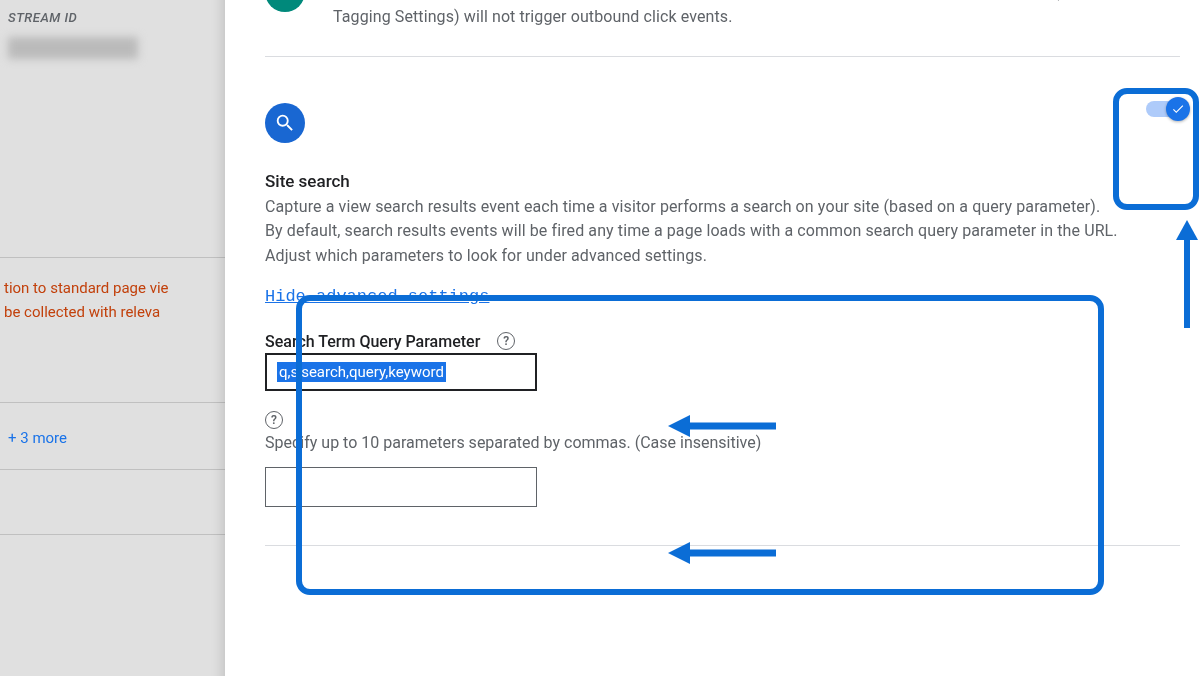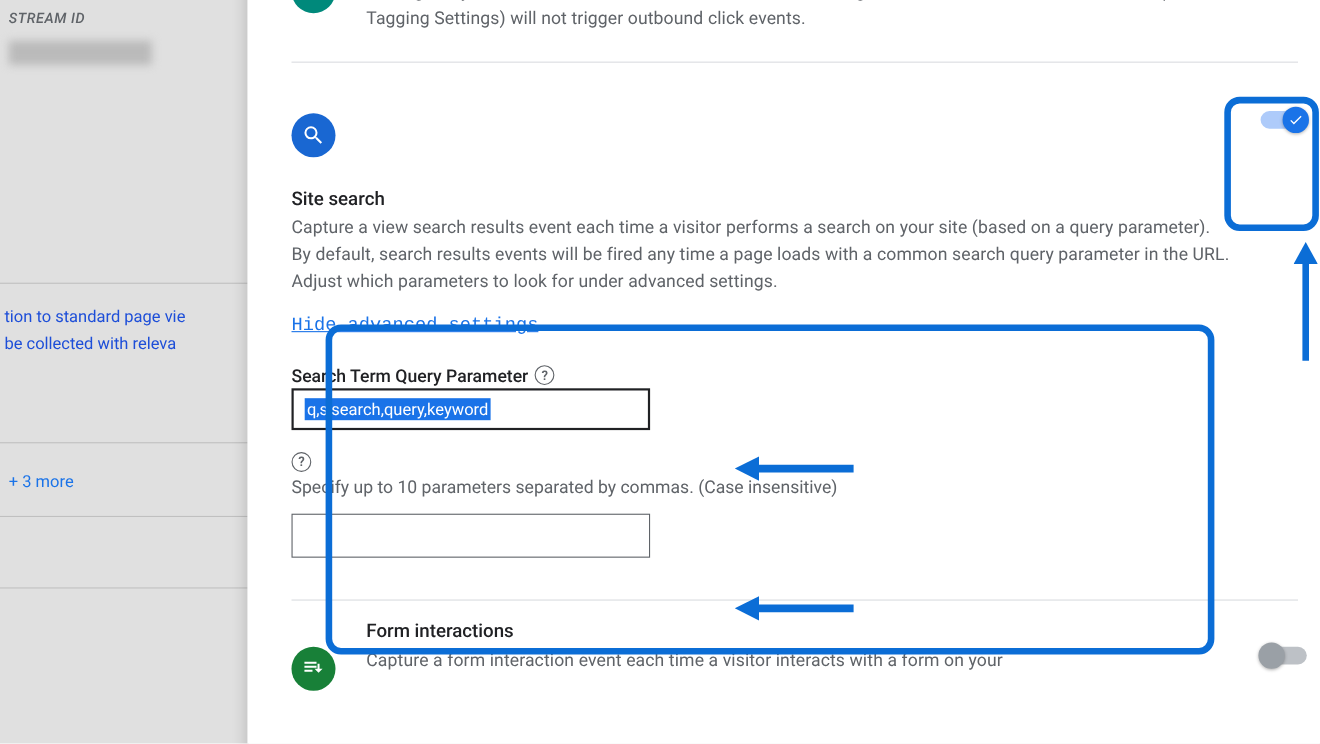--- a/index.html
+++ b/index.html
@@ -36,21 +36,21 @@
       margin-left: 8px;
       filter: blur(4px);
     }
     .bg-divider {
       border-top: 1px solid #c0c0c0;
       margin: 18px 0;
     }
     .bg-text {
       padding: 0 4px;
       line-height: 1.6;
-      color: #1d4ed8;
+      color: #c2410c;
       font-size: 15px;
     }
     .bg-more {
       color: #1a73e8;
       font-size: 15px;
       padding: 8px;
     }
     .panel {
       position: absolute;
       left: 225px;
@@ -136,42 +136,42 @@
     }
     .settings-block {
       padding: 16px 0 4px 0;
     }
     .field-label {
       font-size: 16px;
       font-weight: 500;
       color: #202124;
       display: flex;
       align-items: center;
-      gap: 6px;
+      gap: 17px;
       margin-bottom: 2px;
     }
     .help-icon {
       width: 18px; height: 18px;
       border: 1.5px solid #5f6368;
       border-radius: 50%;
       display: inline-flex;
       align-items: center;
       justify-content: center;
       font-size: 12px;
       color: #5f6368;
       font-weight: 600;
     }
     .field-desc {
       font-size: 16px;
       color: #5f6368;
       line-height: 1.5;
       margin-bottom: 12px;
     }
     .input-display {
-      width: 326px;
+      width: 272px;
       height: 38px;
       border: 2px solid #202124;
       padding: 6px 10px;
       font-size: 15px;
       display: flex;
       align-items: center;
     }
     .input-display.light { border: 1px solid #5f6368; height: 40px; }
     .highlight-box {
       position: absolute;
@@ -253,36 +253,20 @@
       <div class="toggle">
         <div class="toggle-knob">
           <svg viewBox="0 0 24 24">
               <path d="M9 16.17L4.83 12l-1.42 1.41L9 19 21 7l-1.41-1.41z"></path>
             </svg>
         </div>
       </div>
     </div>
   </div>
 
-  <div class="section section-form">
-    <div class="section-icon icon-green">
-      <svg viewBox="0 0 24 24">
-          <path d="M3 5h12v2H3zm0 4h12v2H3zm0 4h8v2H3zm14 3l-4-4h3V7h2v5h3z"></path>
-        </svg>
-    </div>
-    <div class="section-body">
-      <div class="section-title">Form interactions</div>
-      <div class="section-desc">Capture a form interaction event each time a visitor interacts with a form on your</div>
-    </div>
-    <div class="section-toggle">
-      <div class="toggle off">
-        <div class="toggle-knob"></div>
-      </div>
-    </div>
-  </div>
 
 </div>
 
 <div class="highlight-box" style="left:1113px; top:88px; width:86px; height:122px;"></div>
 <div class="highlight-box" style="left:296px; top:295px; width:808px; height:300px;"></div>
 
 <div class="arrow" style="left:1176px; top:220px;">
   <svg width="22" height="110">
       <defs></defs>
     <line x1="11" y1="108" x2="11" y2="14" stroke="#0b6dd6" stroke-width="6"></line>

